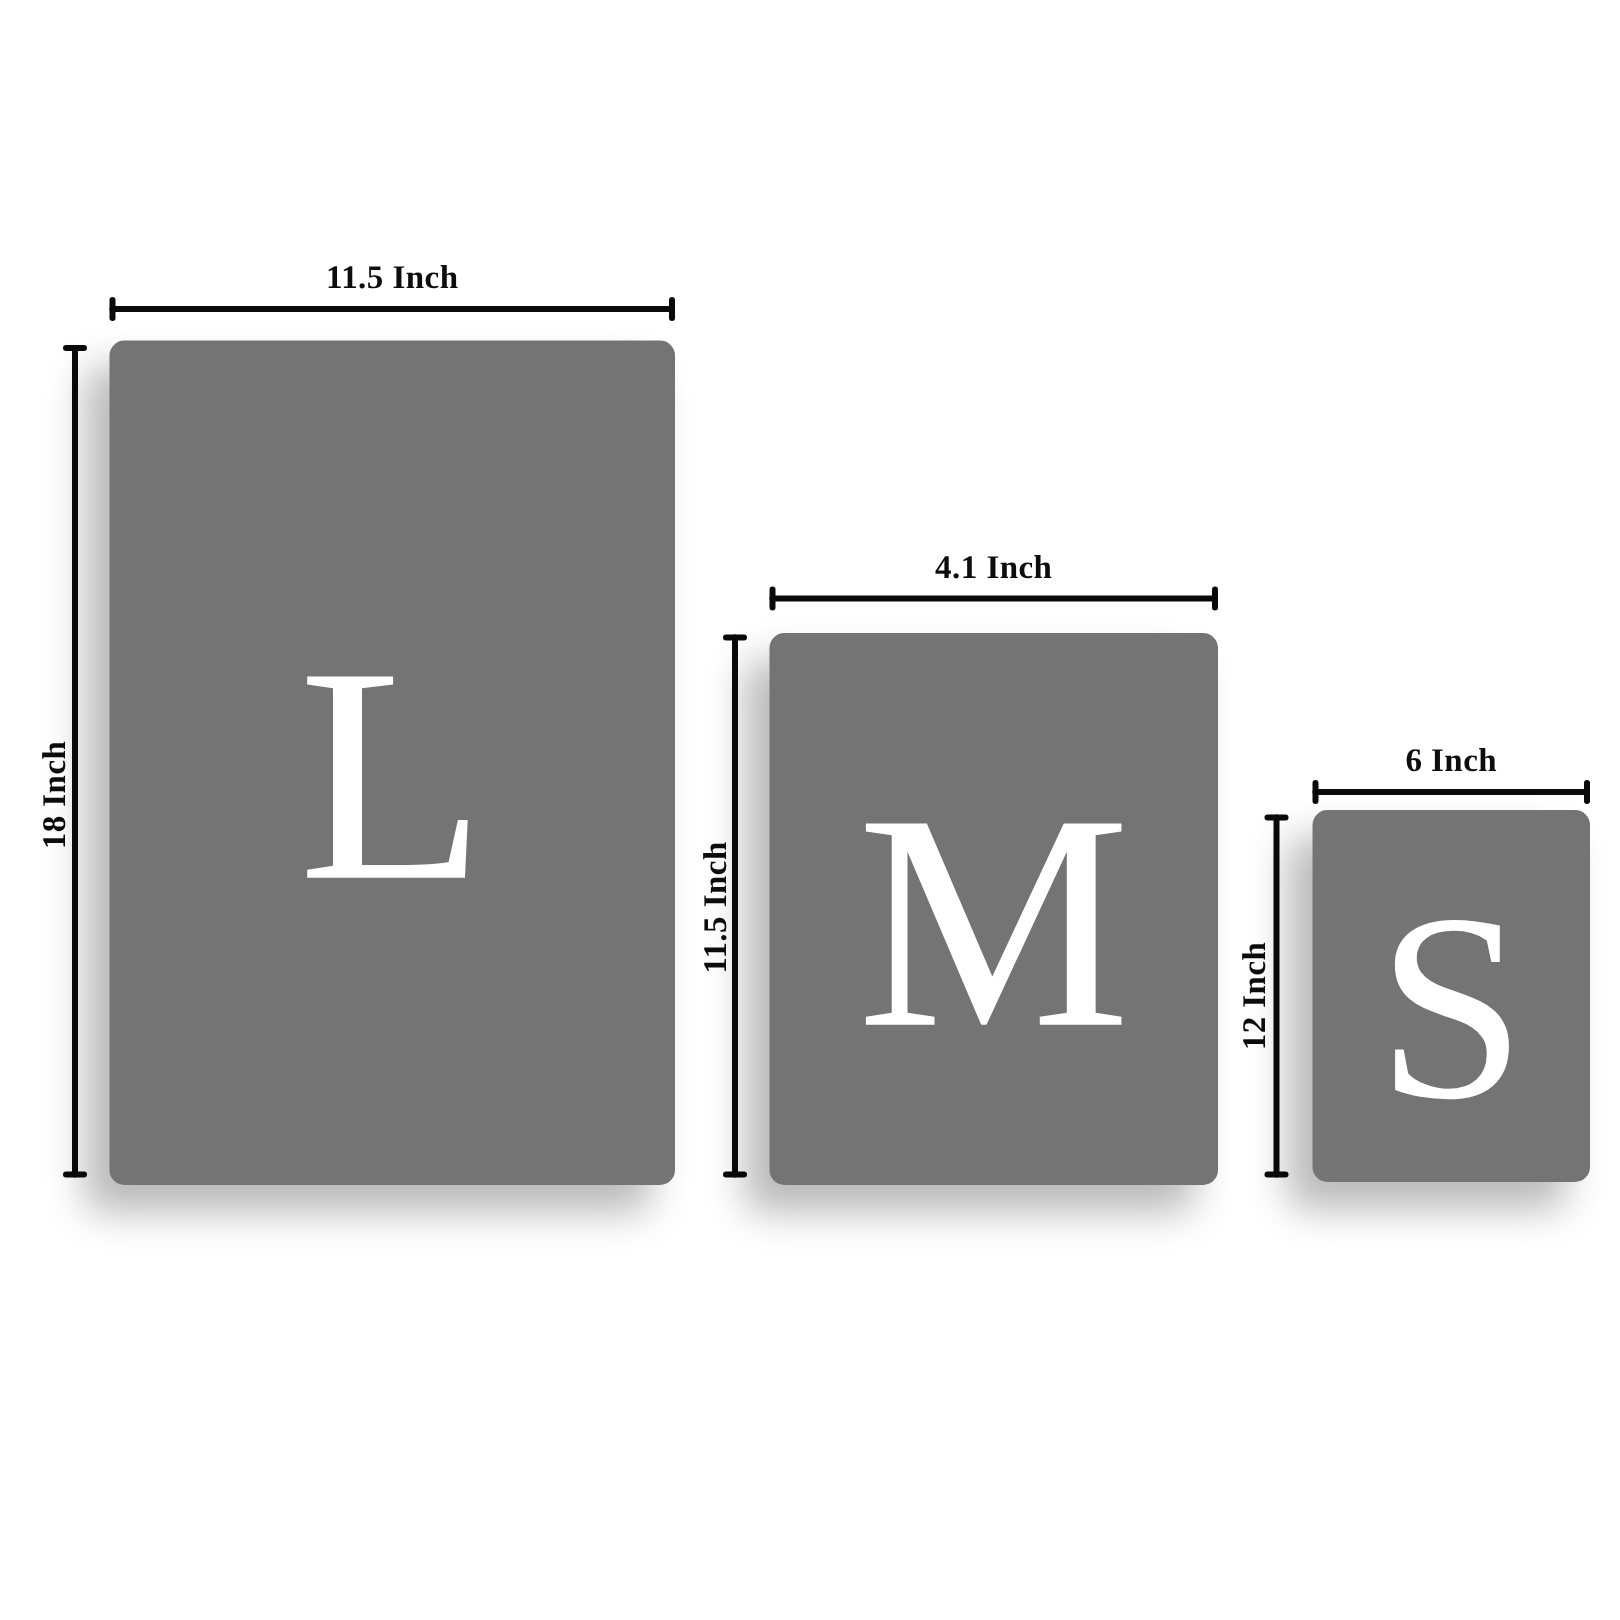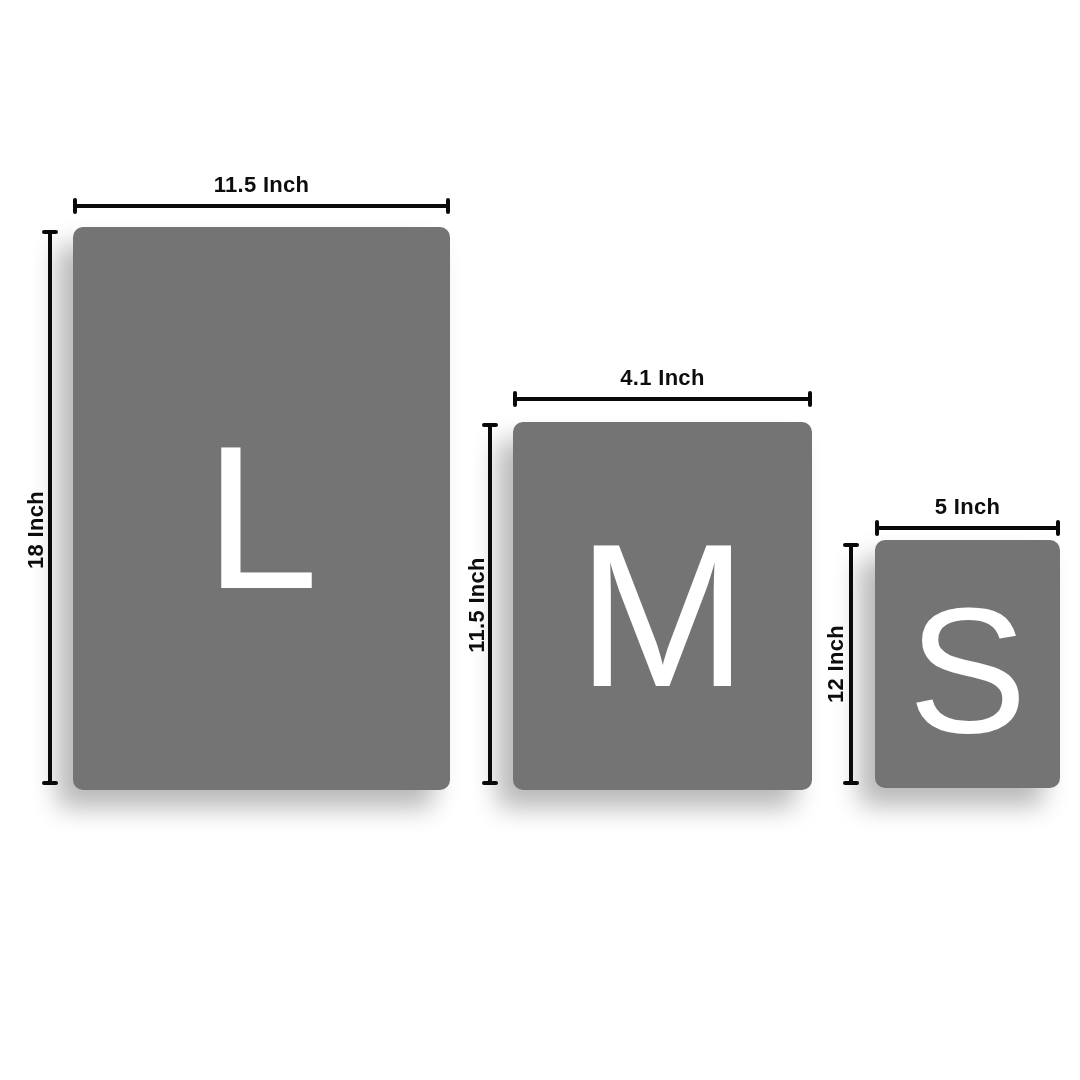--- a/index.html
+++ b/index.html
@@ -1,21 +1,21 @@
 <!DOCTYPE html>
 <html><head>
 <meta charset="utf-8">
 <style>
   html,body { margin:0; padding:0; background:#ffffff; }
   .stage {
     position:relative;
     width:1080px; height:1080px;
     background:#ffffff;
     overflow:hidden;
-    font-family:Liberation Sans, sans-serif;
+    font-family:Liberation Serif, serif;
   }
   
   .rect {
     position:absolute;
     background:#747474;
     border-radius:10px;
     box-shadow:-16px 18px 26px rgba(0,0,0,0.28);
     display:flex; align-items:center; justify-content:center;
   }
   .letter {
@@ -110,21 +110,21 @@
   </div>
   <div class="vlabel vlabel-m">11.5 Inch</div>
   <div class="vline vline-m">
     <span class="tick t-top"></span>
     <span class="tick t-bottom"></span>
   </div>
   <div class="rect rect-m">
     <span class="letter letter-m">M</span>
   </div>
 
-  <div class="hlabel hlabel-s">5 Inch</div>
+  <div class="hlabel hlabel-s">6 Inch</div>
   <div class="hline hline-s">
     <span class="tick t-left"></span>
     <span class="tick t-right"></span>
   </div>
   <div class="vlabel vlabel-s">12 Inch</div>
   <div class="vline vline-s">
     <span class="tick t-top"></span>
     <span class="tick t-bottom"></span>
   </div>
   <div class="rect rect-s">

